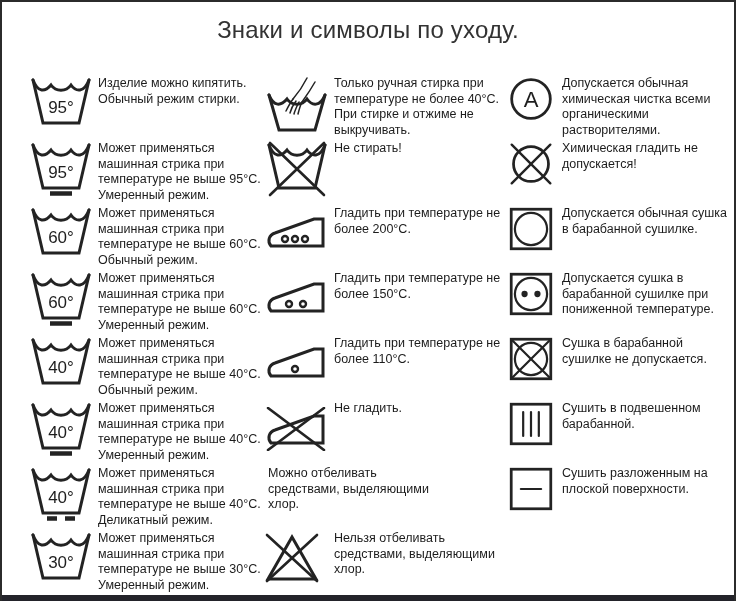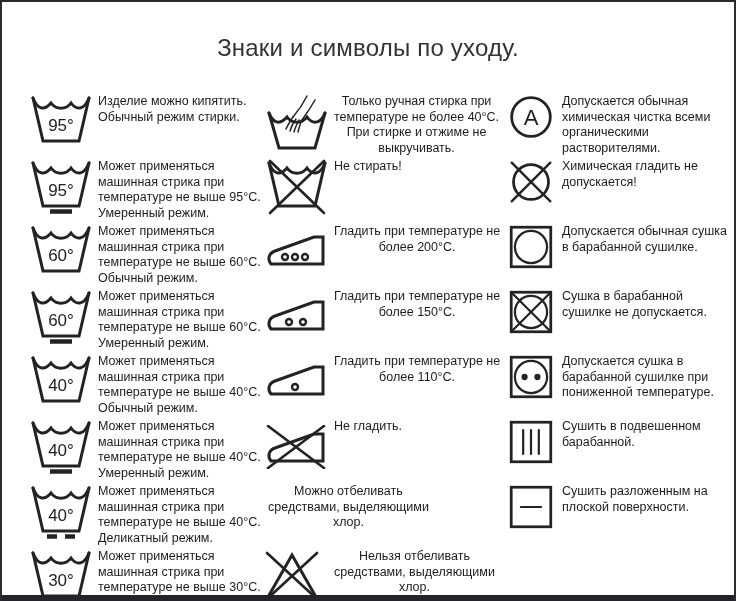--- a/index.html
+++ b/index.html
@@ -3,27 +3,27 @@
 <meta charset="utf-8">
 <style>
   html,body{margin:0;padding:0;background:#fff;}
   .sheet{
     width:736px;height:601px;box-sizing:border-box;position:relative;
     background:#ffffff;overflow:hidden;
     border-top:2px solid #2b2b2b;border-left:2px solid #2b2b2b;border-right:2px solid #2b2b2b;
     font-family:"Liberation Sans", sans-serif;
   }
   .page-title{
-    margin:32px 0 0 0;text-align:center;font-size:24px;font-weight:400;
+    margin:14px 0 0 0;text-align:center;font-size:24px;font-weight:400;
     color:#333333;letter-spacing:.2px;
   }
   .cols{display:flex;padding:32px 6px 0 26px;}
   .col{display:flex;flex-direction:column;}
   .col1{width:236px;}
-  .col2{width:244px;text-align:center;}
+  .col2{width:244px;}
   .col3{flex:1;}
   .row{display:flex;align-items:flex-start;min-height:65px;}
   .ic{width:66px;flex:none;}
   .col3 .ic{width:50px;}
   .ic svg{display:block;}
   .mt6 svg{margin-top:6px;}
   .mt2 svg{margin-top:2px;}
   .desc{
     margin-left:4px;font-size:12.5px;line-height:1.24;color:#1c1c1c;
     white-space:pre;
@@ -304,46 +304,46 @@
         </span>
         <span class="desc">Допускается обычная сушка
 в барабанной сушилке.</span>
       </div>
 
       <div class="row">
         <span class="ic">
           <svg width="46" height="46" viewBox="0 0 50 50">
             <rect class="s" x="3.5" y="3.5" width="43" height="43"></rect>
             <circle class="s2" cx="25" cy="25" r="17.5"></circle>
-            <path class="s2" d="M4,4 L46,46"></path>
-            <path class="s2" d="M46,4 L4,46"></path>
-          </svg>
-        </span>
-        <span class="desc">Сушка в барабанной
-сушилке не допускается.</span>
-      </div>
-
-      <div class="row">
-        <span class="ic">
-          <svg width="46" height="46" viewBox="0 0 50 50">
-            <rect class="s" x="3.5" y="3.5" width="43" height="43"></rect>
-            <circle class="s2" cx="25" cy="25" r="17.5"></circle>
             <circle class="dot" cx="18" cy="25" r="3.4"></circle>
             <circle class="dot" cx="32" cy="25" r="3.4"></circle>
           </svg>
         </span>
         <span class="desc">Допускается сушка в
 барабанной сушилке при
 пониженной температуре.</span>
       </div>
 
       <div class="row">
         <span class="ic">
           <svg width="46" height="46" viewBox="0 0 50 50">
             <rect class="s" x="3.5" y="3.5" width="43" height="43"></rect>
+            <circle class="s2" cx="25" cy="25" r="17.5"></circle>
+            <path class="s2" d="M4,4 L46,46"></path>
+            <path class="s2" d="M46,4 L4,46"></path>
+          </svg>
+        </span>
+        <span class="desc">Сушка в барабанной
+сушилке не допускается.</span>
+      </div>
+
+      <div class="row">
+        <span class="ic">
+          <svg width="46" height="46" viewBox="0 0 50 50">
+            <rect class="s" x="3.5" y="3.5" width="43" height="43"></rect>
             <path class="s2" d="M16.5,12 L16.5,38"></path>
             <path class="s2" d="M25,12 L25,38"></path>
             <path class="s2" d="M33.5,12 L33.5,38"></path>
           </svg>
         </span>
         <span class="desc">Сушить в подвешенном
 барабанной.</span>
       </div>
 
       <div class="row">

